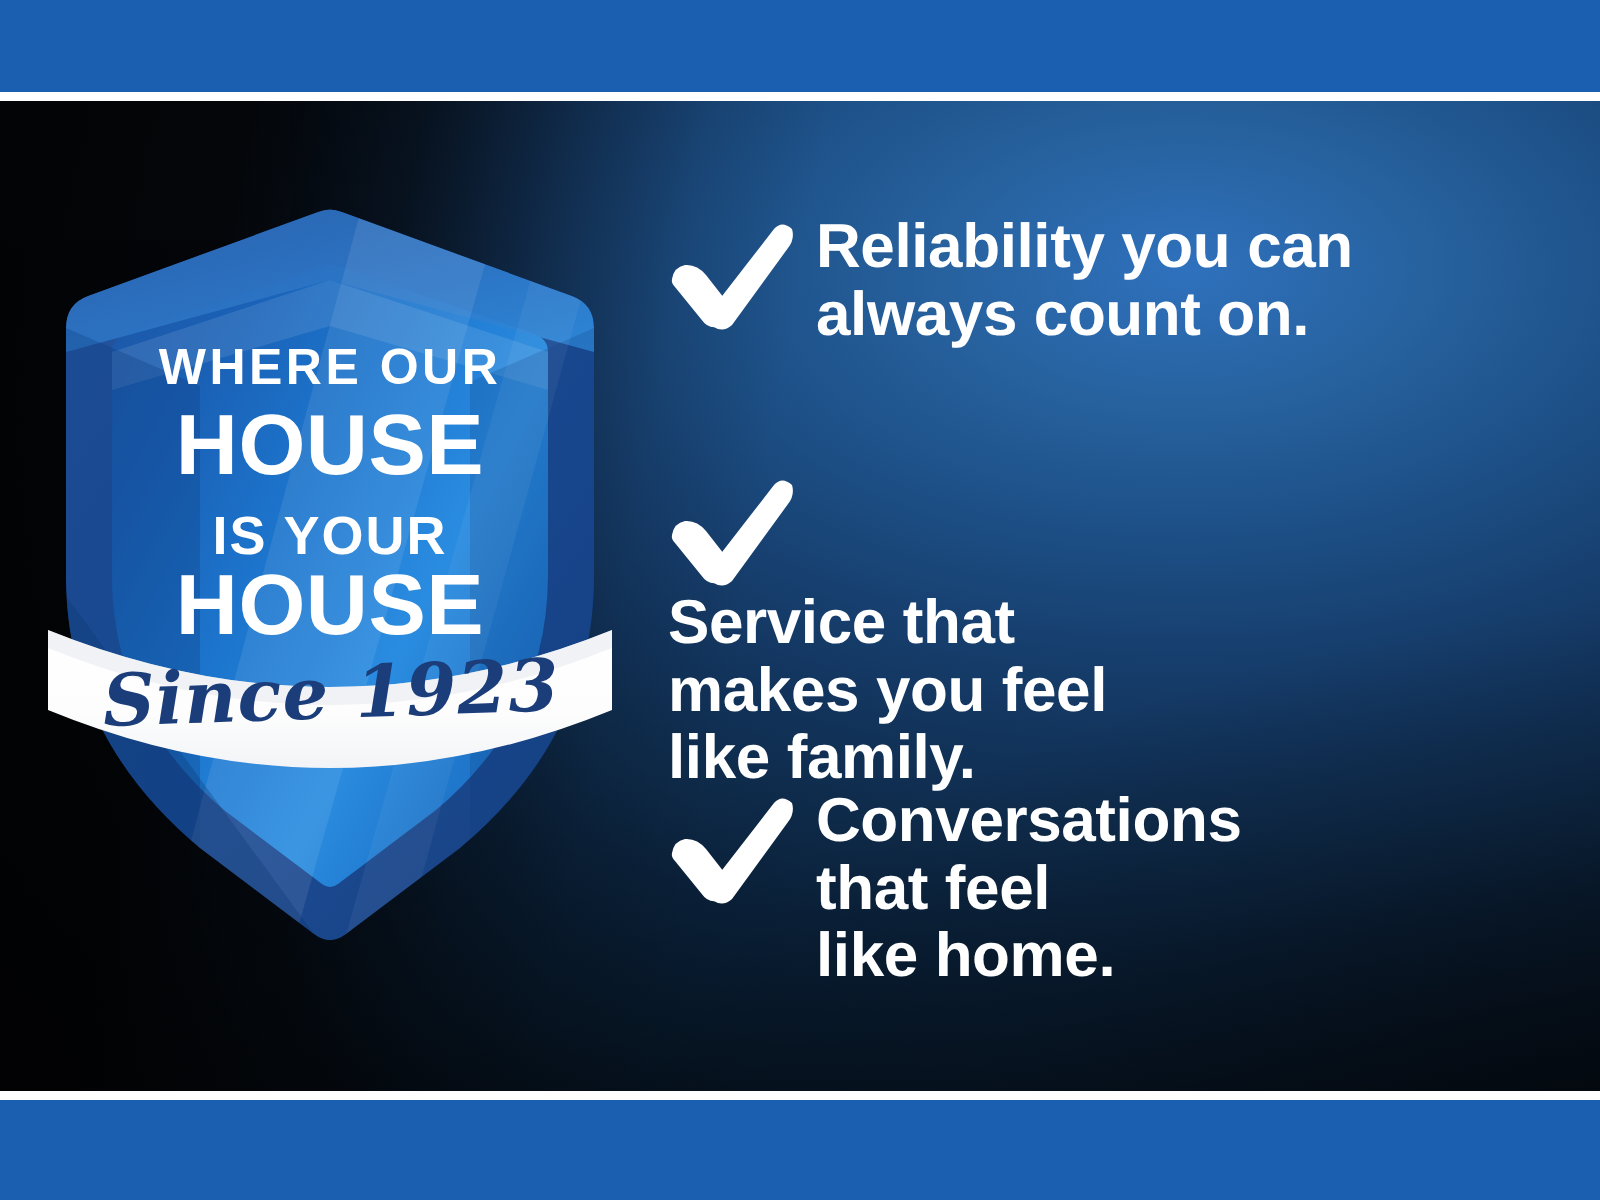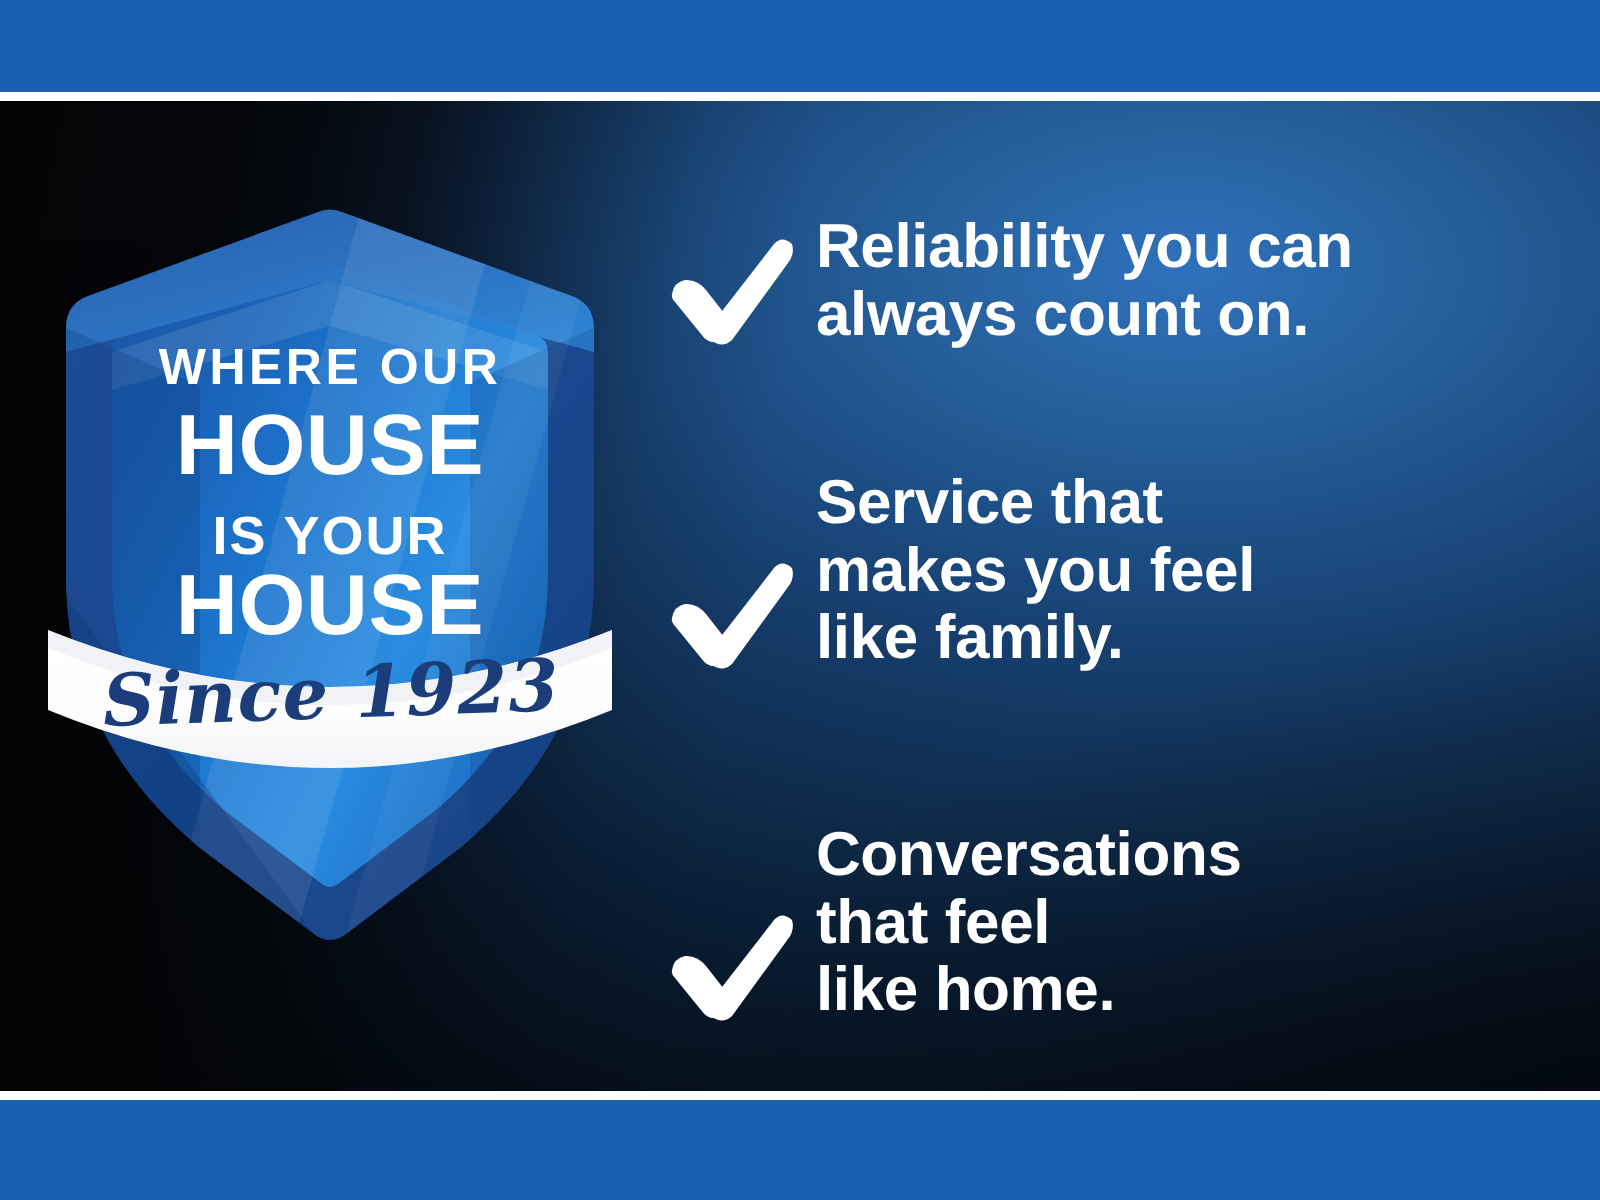--- a/index.html
+++ b/index.html
@@ -122,26 +122,26 @@
   .bullets {
     position: absolute;
     left: 668px;
     top: 101px;
     width: 880px;
     height: 990px;
   }
   .bullet {
     position: absolute;
     display: flex;
-    align-items: flex-end;
+    align-items: flex-start;
     width: 880px;
   }
   .bullet.b1 { top: 112px; }
-  .bullet.b2 { top: 368px; }
-  .bullet.b3 { top: 720px; }
+  .bullet.b2 { top: 368px; flex-direction: column; }
+  .bullet.b3 { top: 686px; }
 
   .check-wrap {
     flex: 0 0 auto;
     width: 148px;
     padding-top: 8px;
   }
   .check-wrap svg { display: block; width: 128px; height: 112px; }
 
   .bullet-text {
     flex: 1 1 auto;

